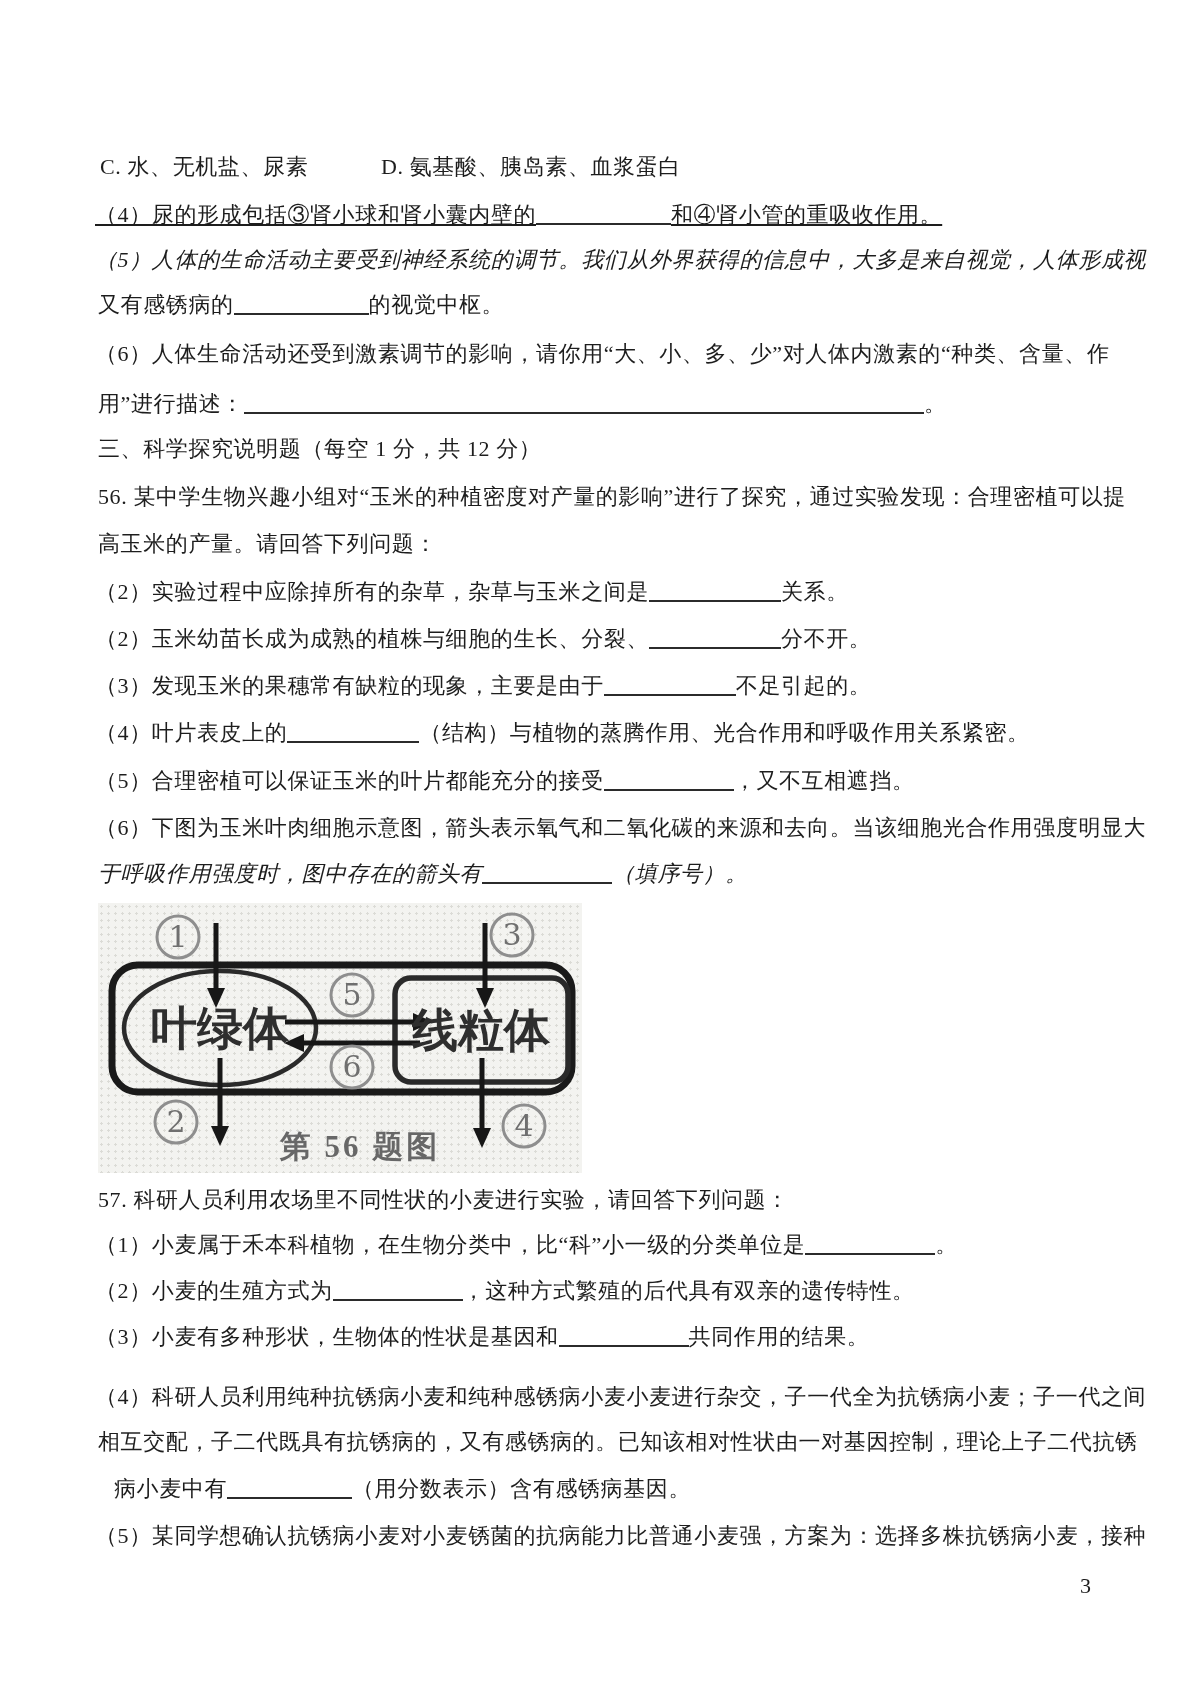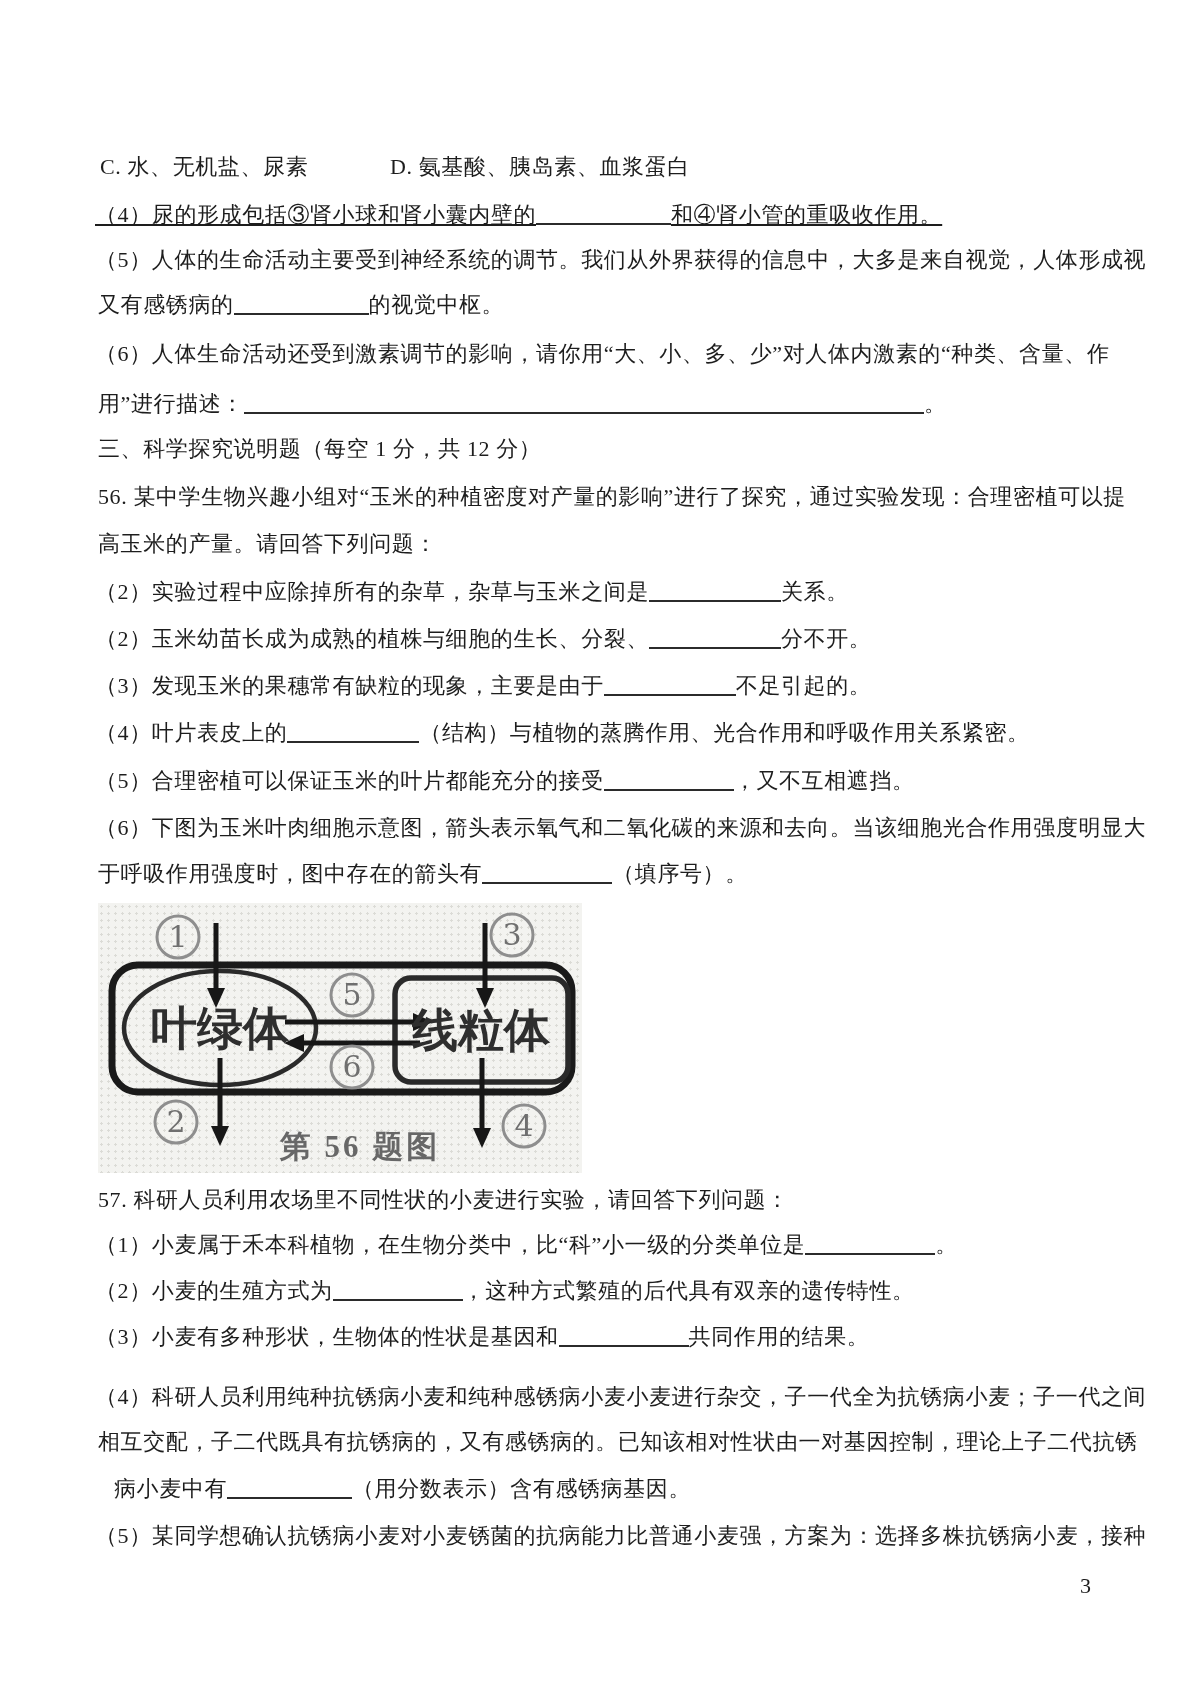--- a/index.html
+++ b/index.html
@@ -58,36 +58,36 @@
     color:#1d1d1d;
   }
 </style>
 </head>
 <body>
 
 <div class="page">
 
   <div id="lines-container">
       <div class="line" style="top: 152px; left: 100px;"><span>C. 水、无机盐、尿素</span></div>
-      <div class="line" style="top: 152px; left: 381px; margin-left: 9px;"><span>D. 氨基酸、胰岛素、血浆蛋白</span></div>
+      <div class="line" style="top: 152px; left: 381px;"><span>D. 氨基酸、胰岛素、血浆蛋白</span></div>
       <div class="line" style="top: 200px; left: 95px; text-decoration: underline;"><span>（4）尿的形成包括③肾小球和肾小囊内壁的</span><span class="blank" style="width: 135px;"></span><span>和④肾小管的重吸收作用。</span></div>
-      <div class="line" style="top: 245px; left: 95px;"><span>（5）人体的生命活动主要受到神经系统的调节。我们从外界获得的信息中，大多是来自视觉，人体形成视</span></div>
+      <div class="line" style="top: 245px; left: 95px; font-style: italic;"><span>（5）人体的生命活动主要受到神经系统的调节。我们从外界获得的信息中，大多是来自视觉，人体形成视</span></div>
       <div class="line" style="top: 290px; left: 98px;"><span>又有感锈病的</span><span class="blank" style="width: 135px;"></span><span>的视觉中枢。</span></div>
       <div class="line" style="top: 339px; left: 95px;"><span>（6）人体生命活动还受到激素调节的影响，请你用“大、小、多、少”对人体内激素的“种类、含量、作</span></div>
       <div class="line" style="top: 389px; left: 98px;"><span>用”进行描述：</span><span class="blank" style="width: 680px;"></span><span>。</span></div>
       <div class="line" style="top: 434px; left: 98px;"><span>三、科学探究说明题（每空 1 分，共 12 分）</span></div>
       <div class="line" style="top: 482px; left: 98px;"><span>56. 某中学生物兴趣小组对“玉米的种植密度对产量的影响”进行了探究，通过实验发现：合理密植可以提</span></div>
       <div class="line" style="top: 529px; left: 98px;"><span>高玉米的产量。请回答下列问题：</span></div>
       <div class="line" style="top: 577px; left: 95px;"><span>（2）实验过程中应除掉所有的杂草，杂草与玉米之间是</span><span class="blank" style="width: 132px;"></span><span>关系。</span></div>
       <div class="line" style="top: 624px; left: 95px;"><span>（2）玉米幼苗长成为成熟的植株与细胞的生长、分裂、</span><span class="blank" style="width: 132px;"></span><span>分不开。</span></div>
       <div class="line" style="top: 671px; left: 95px;"><span>（3）发现玉米的果穗常有缺粒的现象，主要是由于</span><span class="blank" style="width: 132px;"></span><span>不足引起的。</span></div>
       <div class="line" style="top: 718px; left: 95px;"><span>（4）叶片表皮上的</span><span class="blank" style="width: 132px;"></span><span>（结构）与植物的蒸腾作用、光合作用和呼吸作用关系紧密。</span></div>
       <div class="line" style="top: 766px; left: 95px;"><span>（5）合理密植可以保证玉米的叶片都能充分的接受</span><span class="blank" style="width: 130px;"></span><span>，又不互相遮挡。</span></div>
       <div class="line" style="top: 813px; left: 95px;"><span>（6）下图为玉米叶肉细胞示意图，箭头表示氧气和二氧化碳的来源和去向。当该细胞光合作用强度明显大</span></div>
-      <div class="line" style="top: 859px; left: 98px;"><span>于呼吸作用强度时，图中存在的箭头有</span><span class="blank" style="width: 130px;"></span><span>（填序号）。</span></div>
+      <div class="line" style="top: 859px; left: 98px; font-style: italic;"><span>于呼吸作用强度时，图中存在的箭头有</span><span class="blank" style="width: 130px;"></span><span>（填序号）。</span></div>
       <div class="line" style="top: 1185px; left: 98px;"><span>57. 科研人员利用农场里不同性状的小麦进行实验，请回答下列问题：</span></div>
       <div class="line" style="top: 1230px; left: 95px;"><span>（1）小麦属于禾本科植物，在生物分类中，比“科”小一级的分类单位是</span><span class="blank" style="width: 130px;"></span><span>。</span></div>
       <div class="line" style="top: 1276px; left: 95px;"><span>（2）小麦的生殖方式为</span><span class="blank" style="width: 130px;"></span><span>，这种方式繁殖的后代具有双亲的遗传特性。</span></div>
       <div class="line" style="top: 1322px; left: 95px;"><span>（3）小麦有多种形状，生物体的性状是基因和</span><span class="blank" style="width: 130px;"></span><span>共同作用的结果。</span></div>
       <div class="line" style="top: 1382px; left: 95px;"><span>（4）科研人员利用纯种抗锈病小麦和纯种感锈病小麦小麦进行杂交，子一代全为抗锈病小麦；子一代之间</span></div>
       <div class="line" style="top: 1427px; left: 98px;"><span>相互交配，子二代既具有抗锈病的，又有感锈病的。已知该相对性状由一对基因控制，理论上子二代抗锈</span></div>
       <div class="line" style="top: 1474px; left: 114px;"><span>病小麦中有</span><span class="blank" style="width: 125px;"></span><span>（用分数表示）含有感锈病基因。</span></div>
       <div class="line" style="top: 1521px; left: 95px;"><span>（5）某同学想确认抗锈病小麦对小麦锈菌的抗病能力比普通小麦强，方案为：选择多株抗锈病小麦，接种</span></div>
     </div>
 

